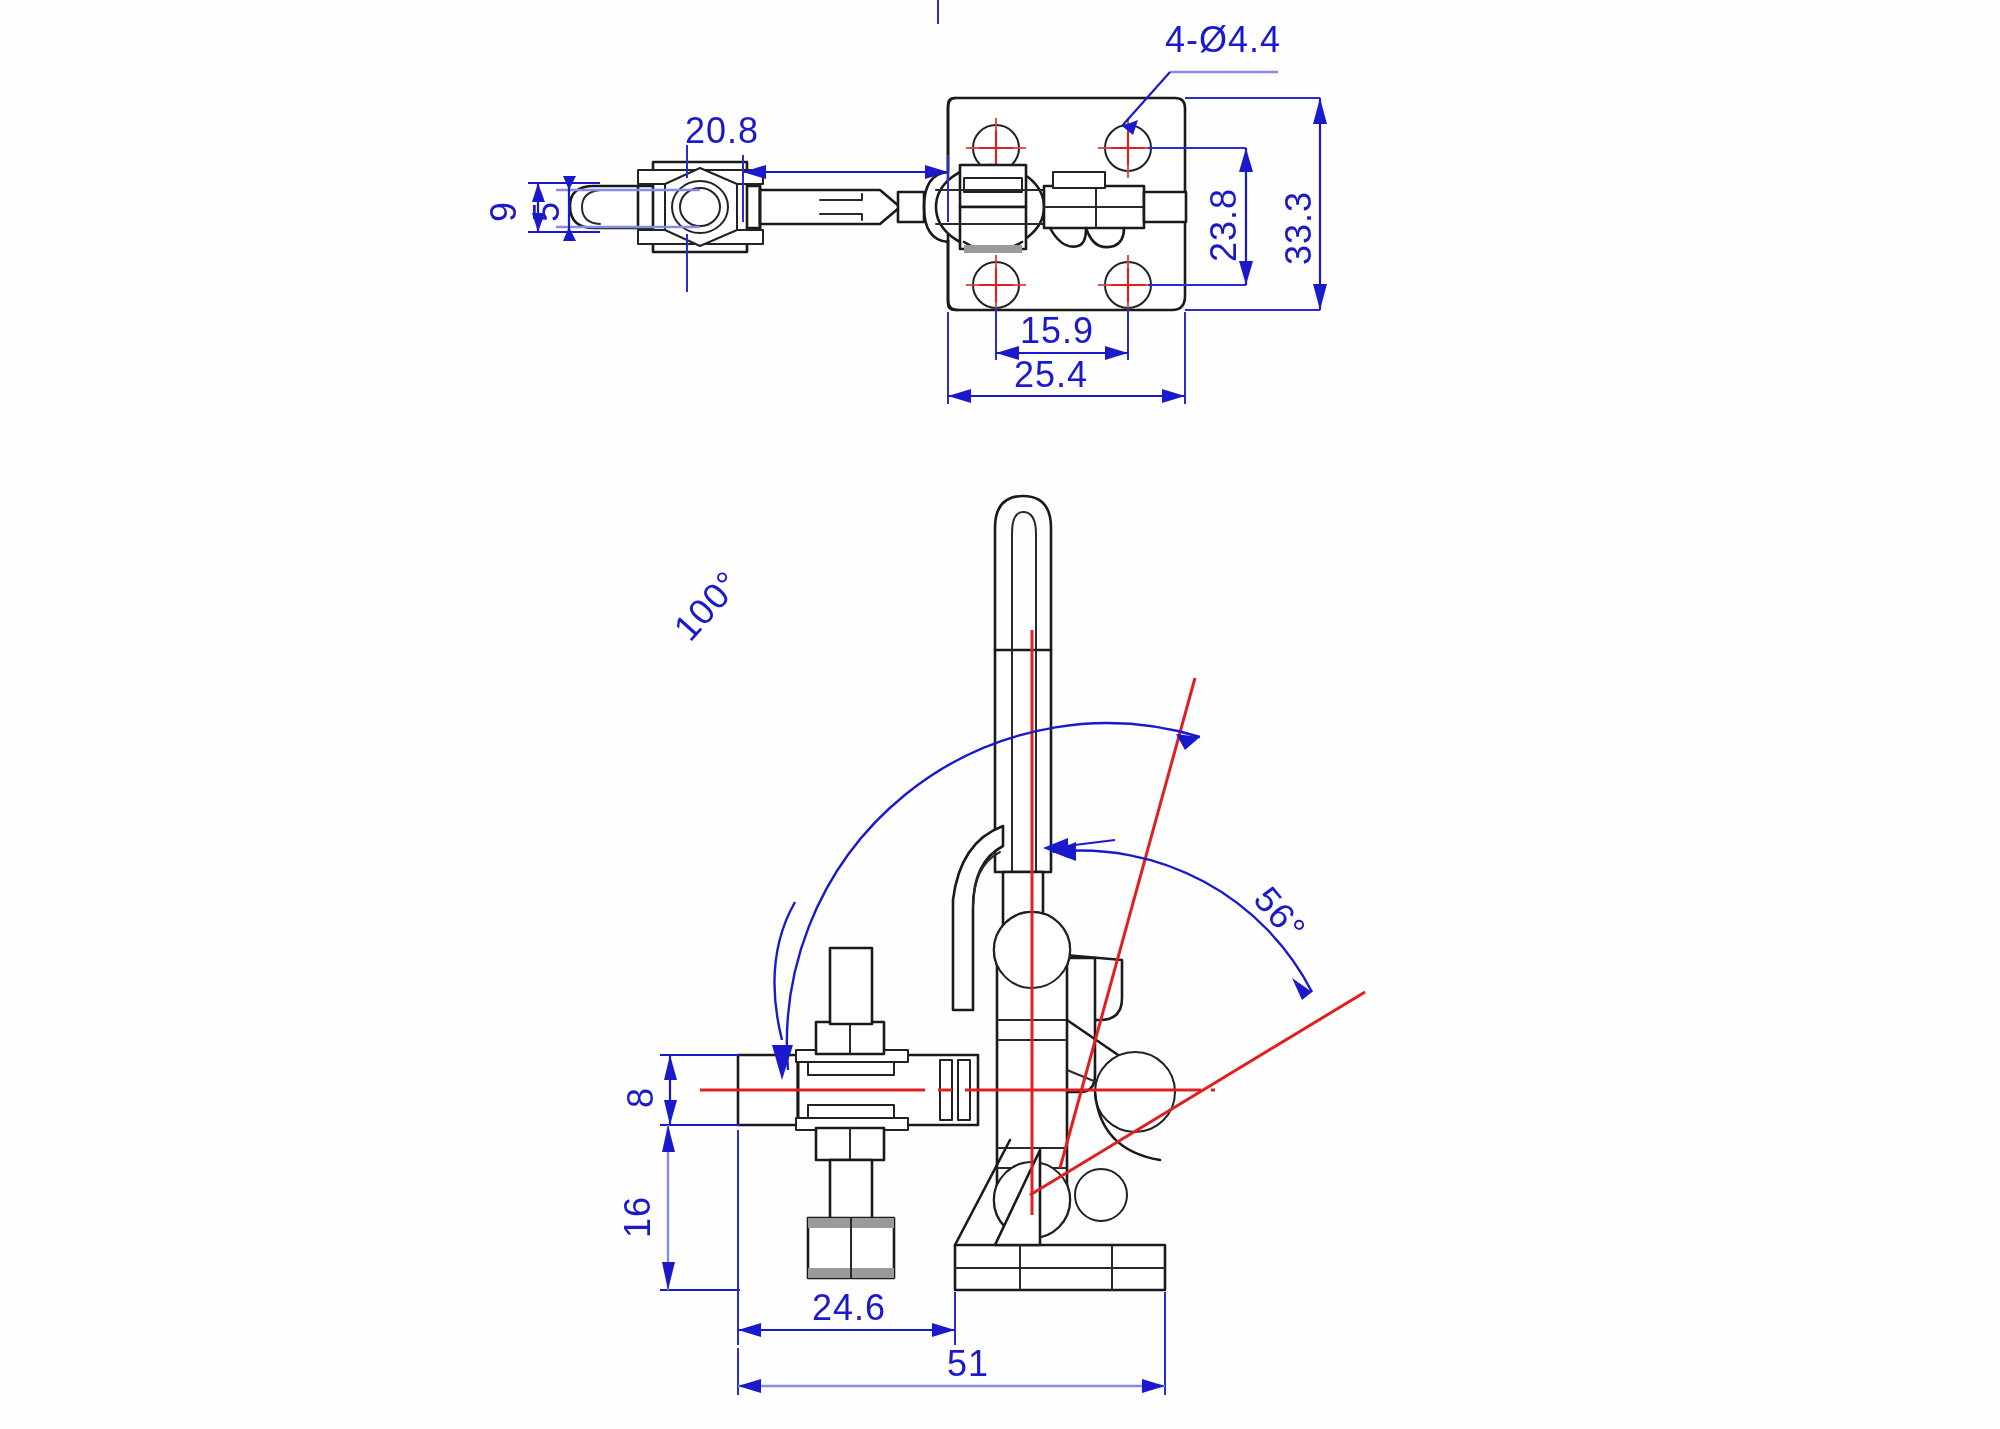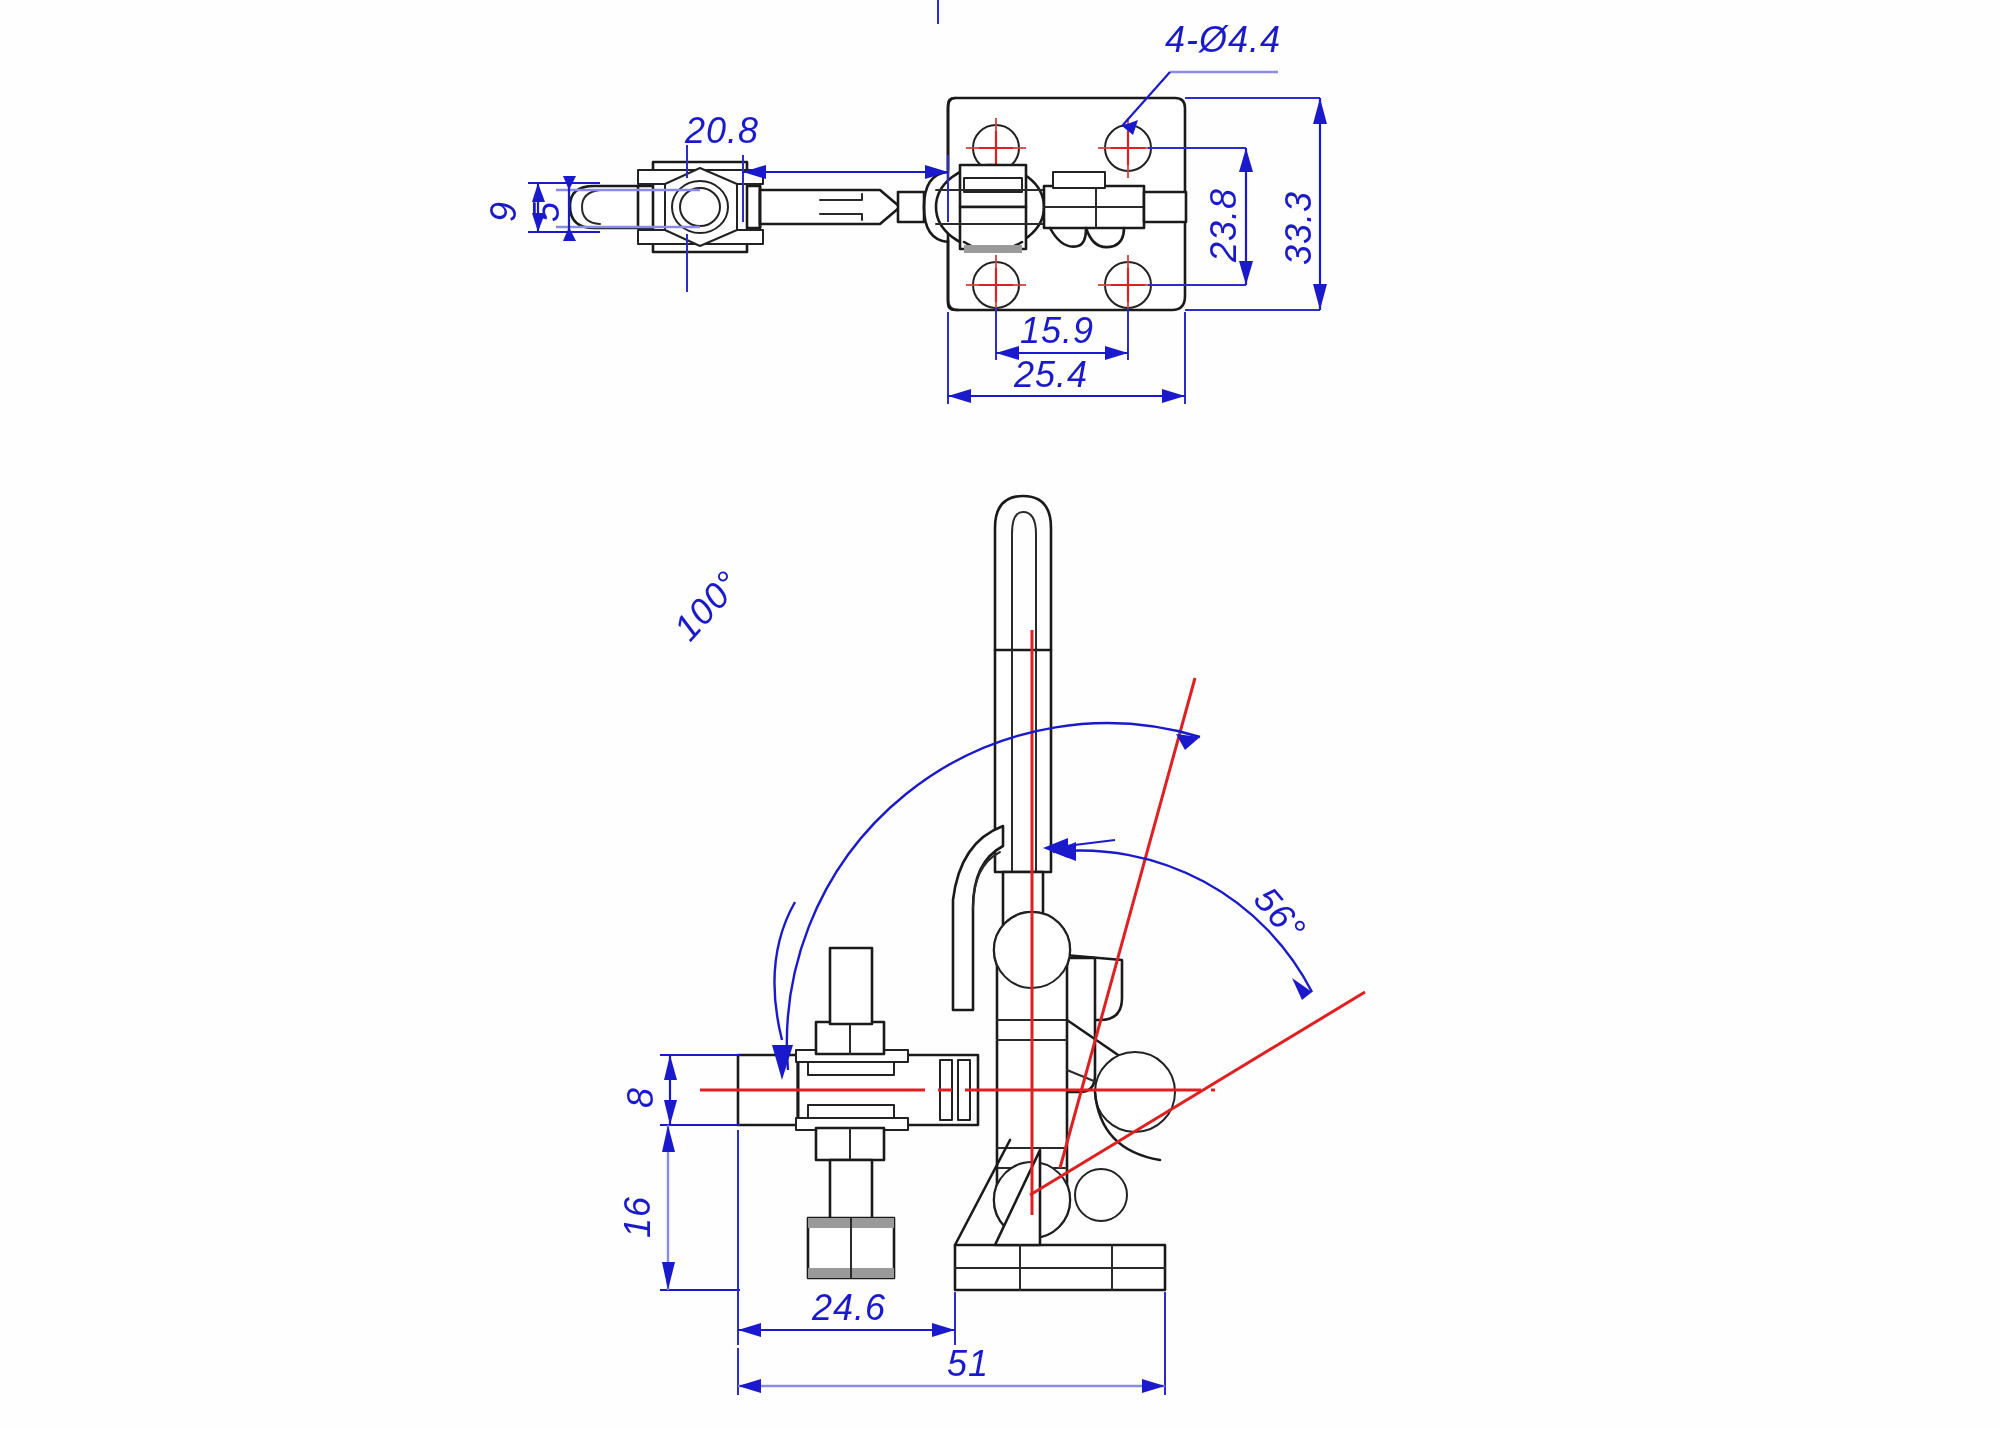--- a/index.html
+++ b/index.html
@@ -11,21 +11,20 @@
     width: 2000px;
     height: 1429px;
     font-family: "Liberation Sans", sans-serif;
     overflow: hidden;
   }
   #drawing-root {
     position: relative;
     width: 2000px;
     height: 1429px;
     background: #fefefe;
-    font-style: italic;
   }
   svg#cad {
     position: absolute;
     top: 0;
     left: 0;
     width: 2000px;
     height: 1429px;
     display: block;
   }
   .dimtext-lg {

